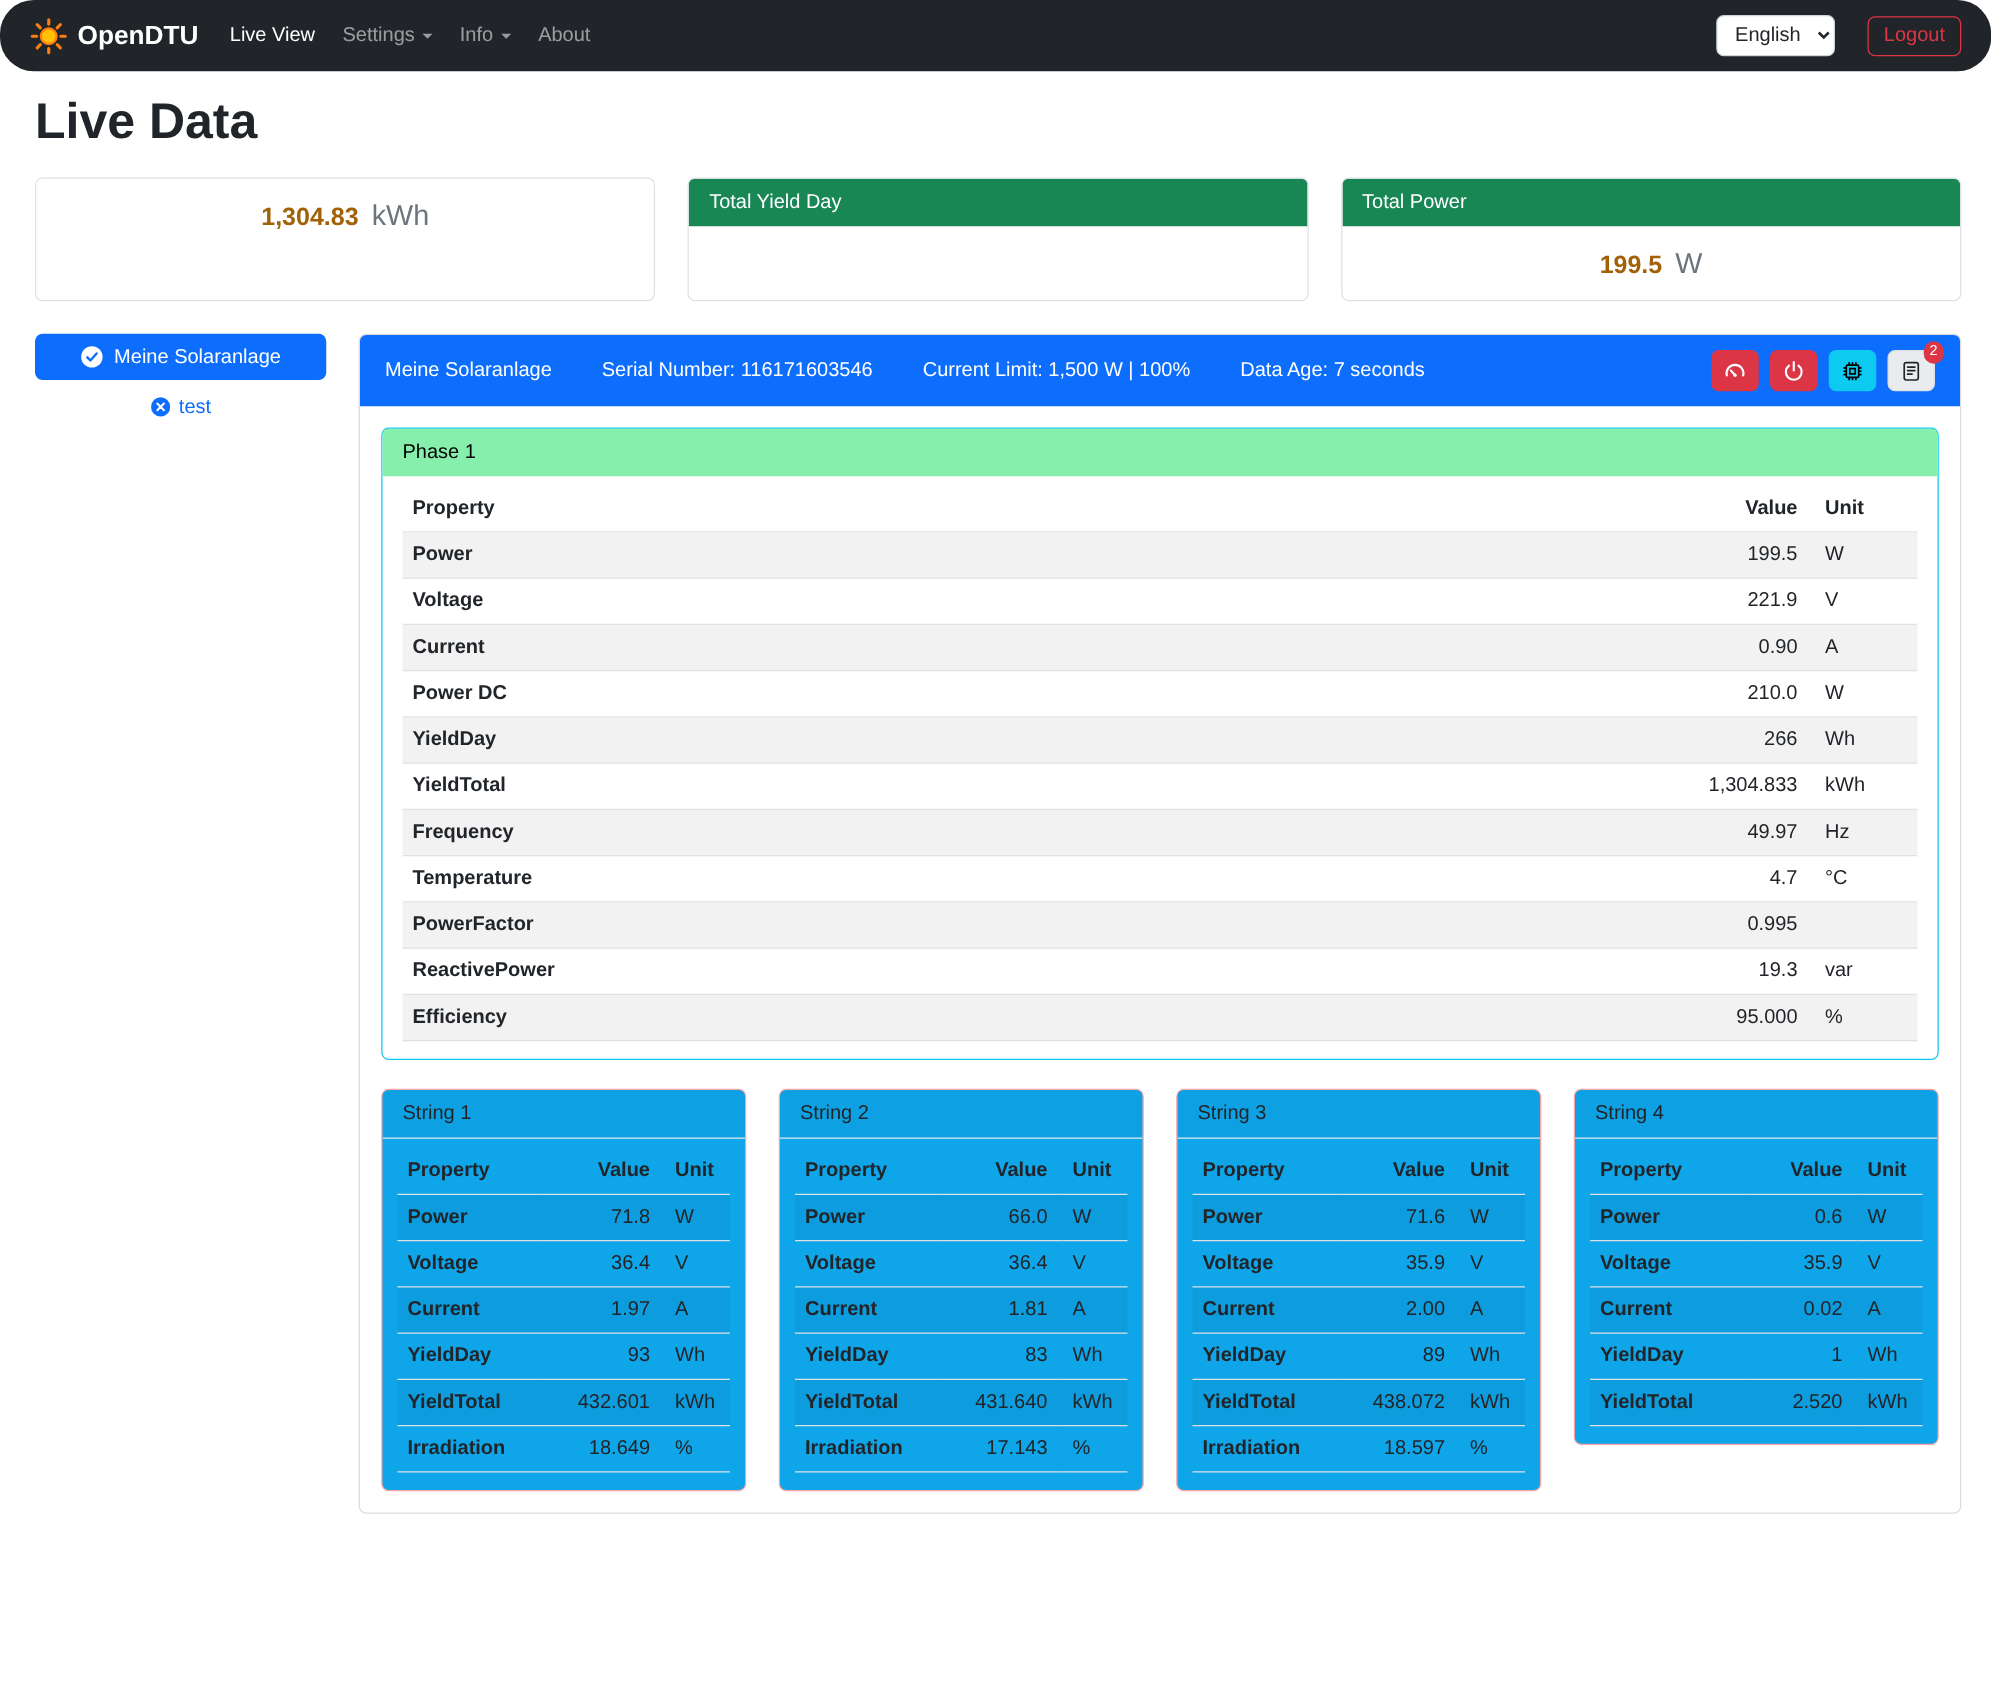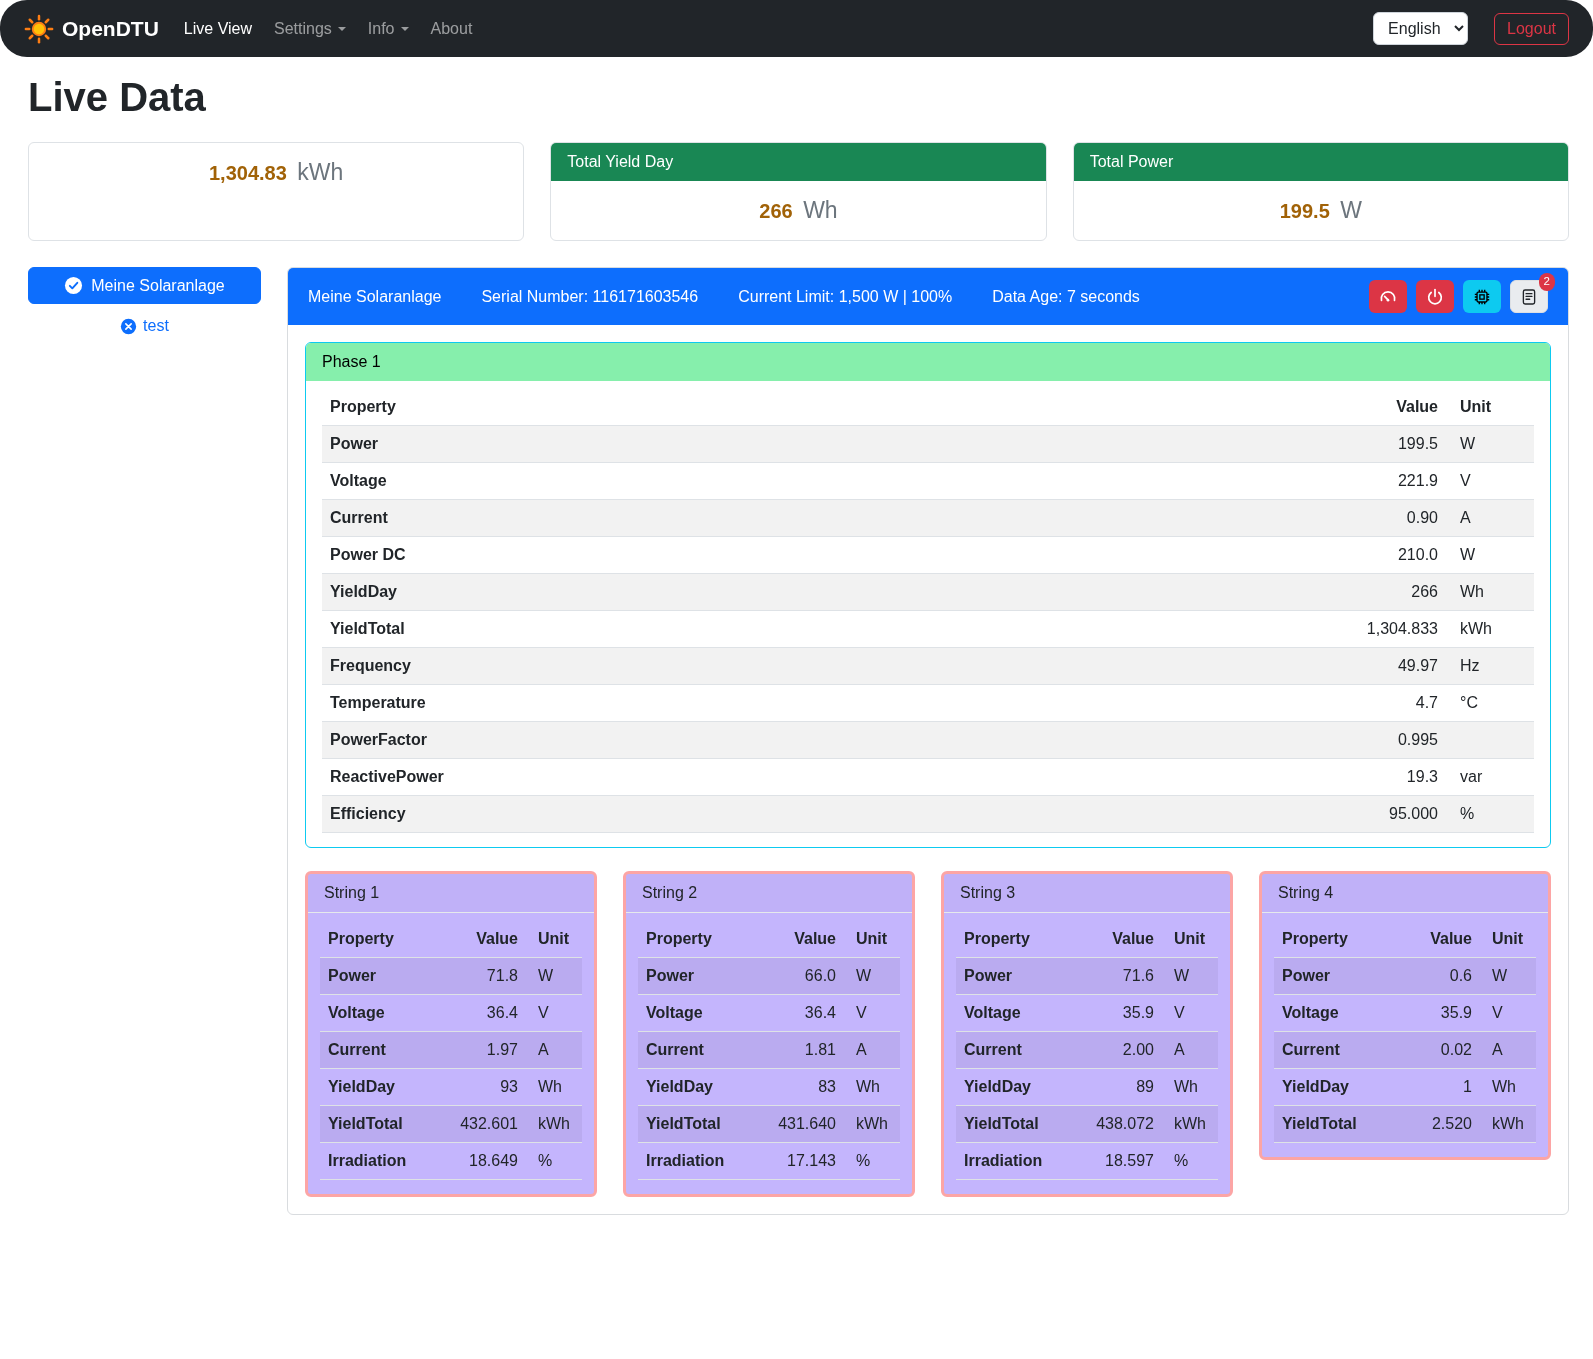--- a/index.html
+++ b/index.html
@@ -119,21 +119,20 @@
     border-radius: 6px;
     display: flex;
     align-items: center;
     justify-content: center;
     gap: 8px;
     cursor: pointer;
   }
   .inverter-link {
     margin-top: 13px;
     display: flex;
-    align-items: center;
     justify-content: center;
     gap: 6px;
     color: #0d6efd;
     cursor: pointer;
     font-size: 16px;
   }
 
   
   .panel {
     flex: 1;
@@ -216,24 +215,24 @@
   .string-card .col-value { padding-right: 12px !important; }
 
   
   .strings-row {
     display: grid;
     grid-template-columns: repeat(4, 1fr);
     gap: 26px;
     align-items: start;
   }
   .string-card {
-    border: 3px solid #fca5a5;
+    border: 1px solid #fca5a5;
     border-radius: 6px;
     overflow: hidden;
-    background: #c4b5fd;
+    background: #0ea5e9;
   }
   .string-card-header {
     background: rgba(0,0,0,.02);
     border-bottom: 1px solid #e6e9ec;
     padding: 10px 16px;
     font-size: 16px;
   }
   .string-card-body { padding: 8px 12px 14px 12px; }
 </style>
 </head>
@@ -282,24 +281,20 @@
 
   <div class="summary-row">
     <div class="card">
       <div class="summary-card-body">
         <span class="summary-value">1,304.83</span>
         <span class="summary-unit">kWh</span>
       </div>
     </div>
     <div class="card">
       <div class="summary-card-header">Total Yield Day</div>
-      <div class="summary-card-body">
-        <span class="summary-value">266</span>
-        <span class="summary-unit">Wh</span>
-      </div>
     </div>
     <div class="card">
       <div class="summary-card-header">Total Power</div>
       <div class="summary-card-body">
         <span class="summary-value">199.5</span>
         <span class="summary-unit">W</span>
       </div>
     </div>
   </div>
 

